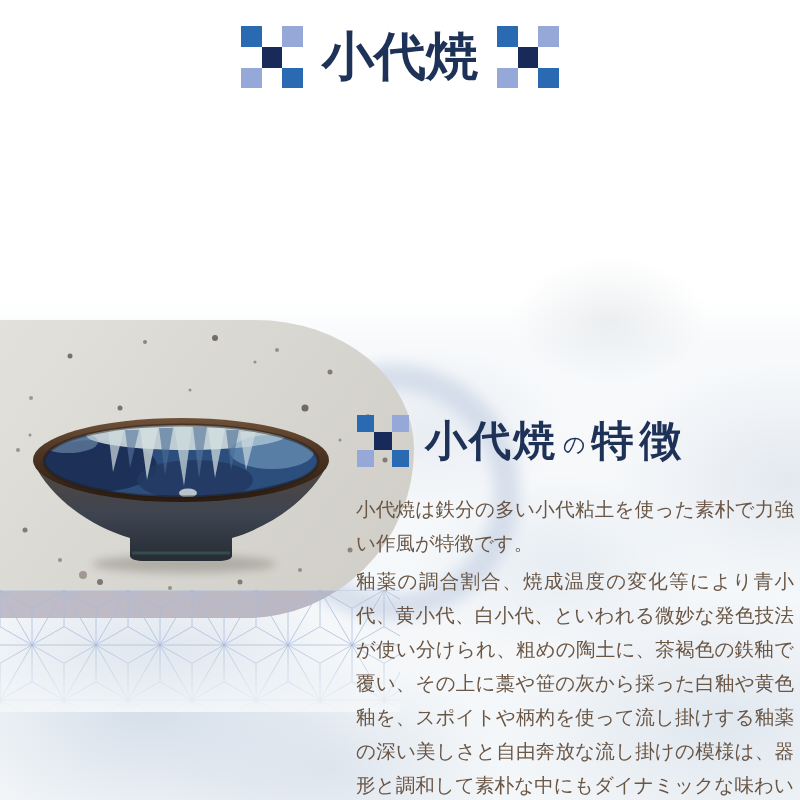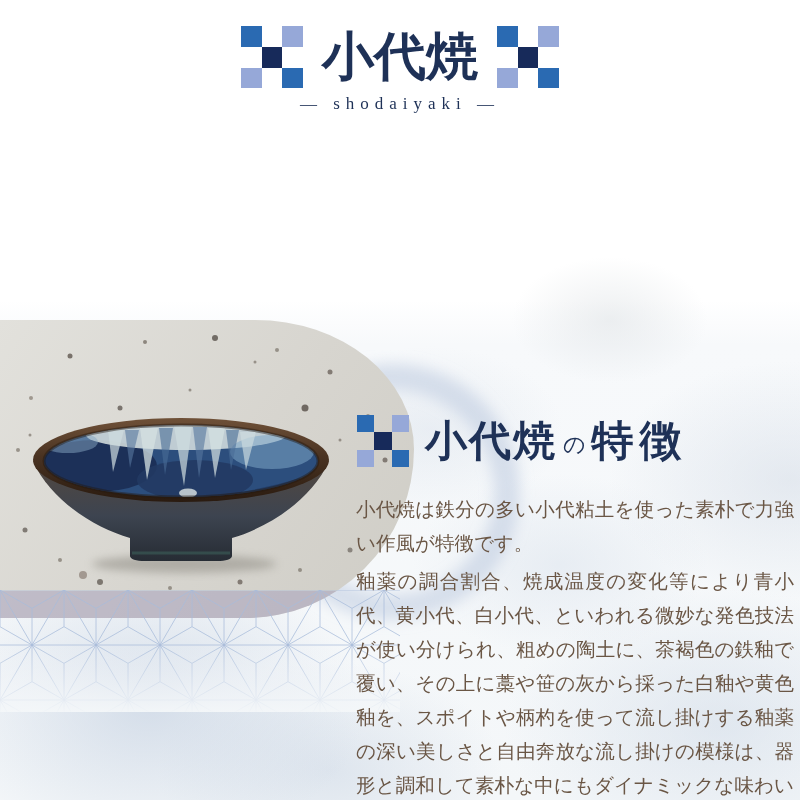--- a/index.html
+++ b/index.html
@@ -92,21 +92,20 @@
           <i class="c2"></i>
           <i class="c3"></i>
           <i class="c4"></i>
           <i class="c5"></i>
           <i class="c6"></i>
           <i class="c7"></i>
           <i class="c8"></i>
           <i class="c9"></i>
       </div>
     </div>
-    <div class="hdr-sub">— shodaiyaki —</div>
   </header>
 
 
   <figure class="photo">
     <svg width="414" height="298">
       <defs>
         <linearGradient id="paperG" x1="0" y1="0" x2="414" y2="298" gradientUnits="userSpaceOnUse">
           <stop offset="0" stop-color="#e2e1dc"></stop>
             <stop offset=".55" stop-color="#d7d5cf"></stop>
             <stop offset="1" stop-color="#cfcdc6"></stop>

